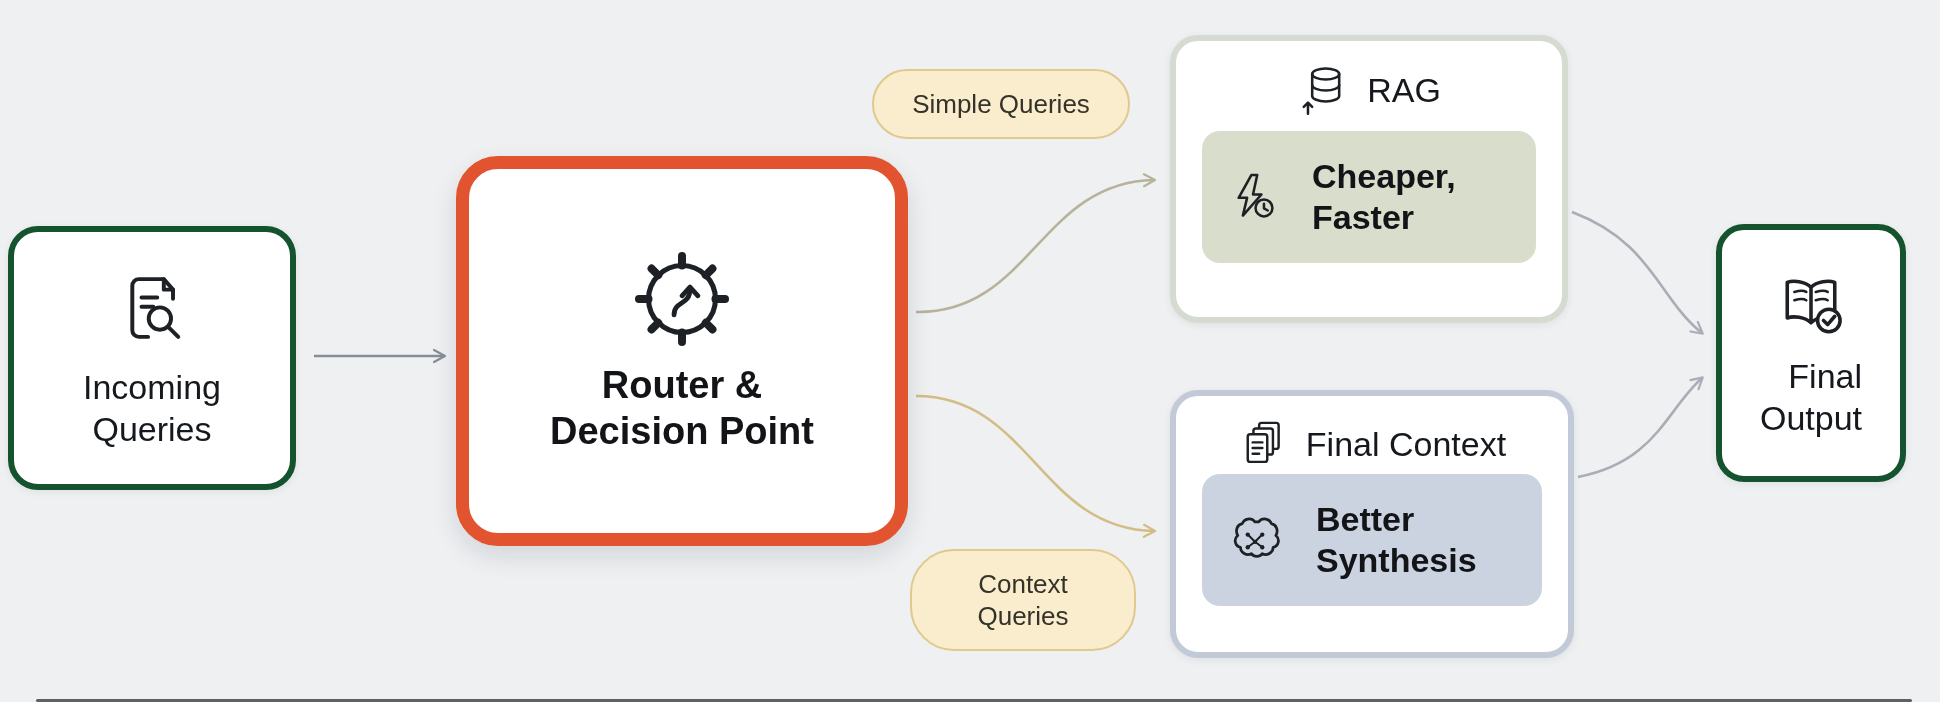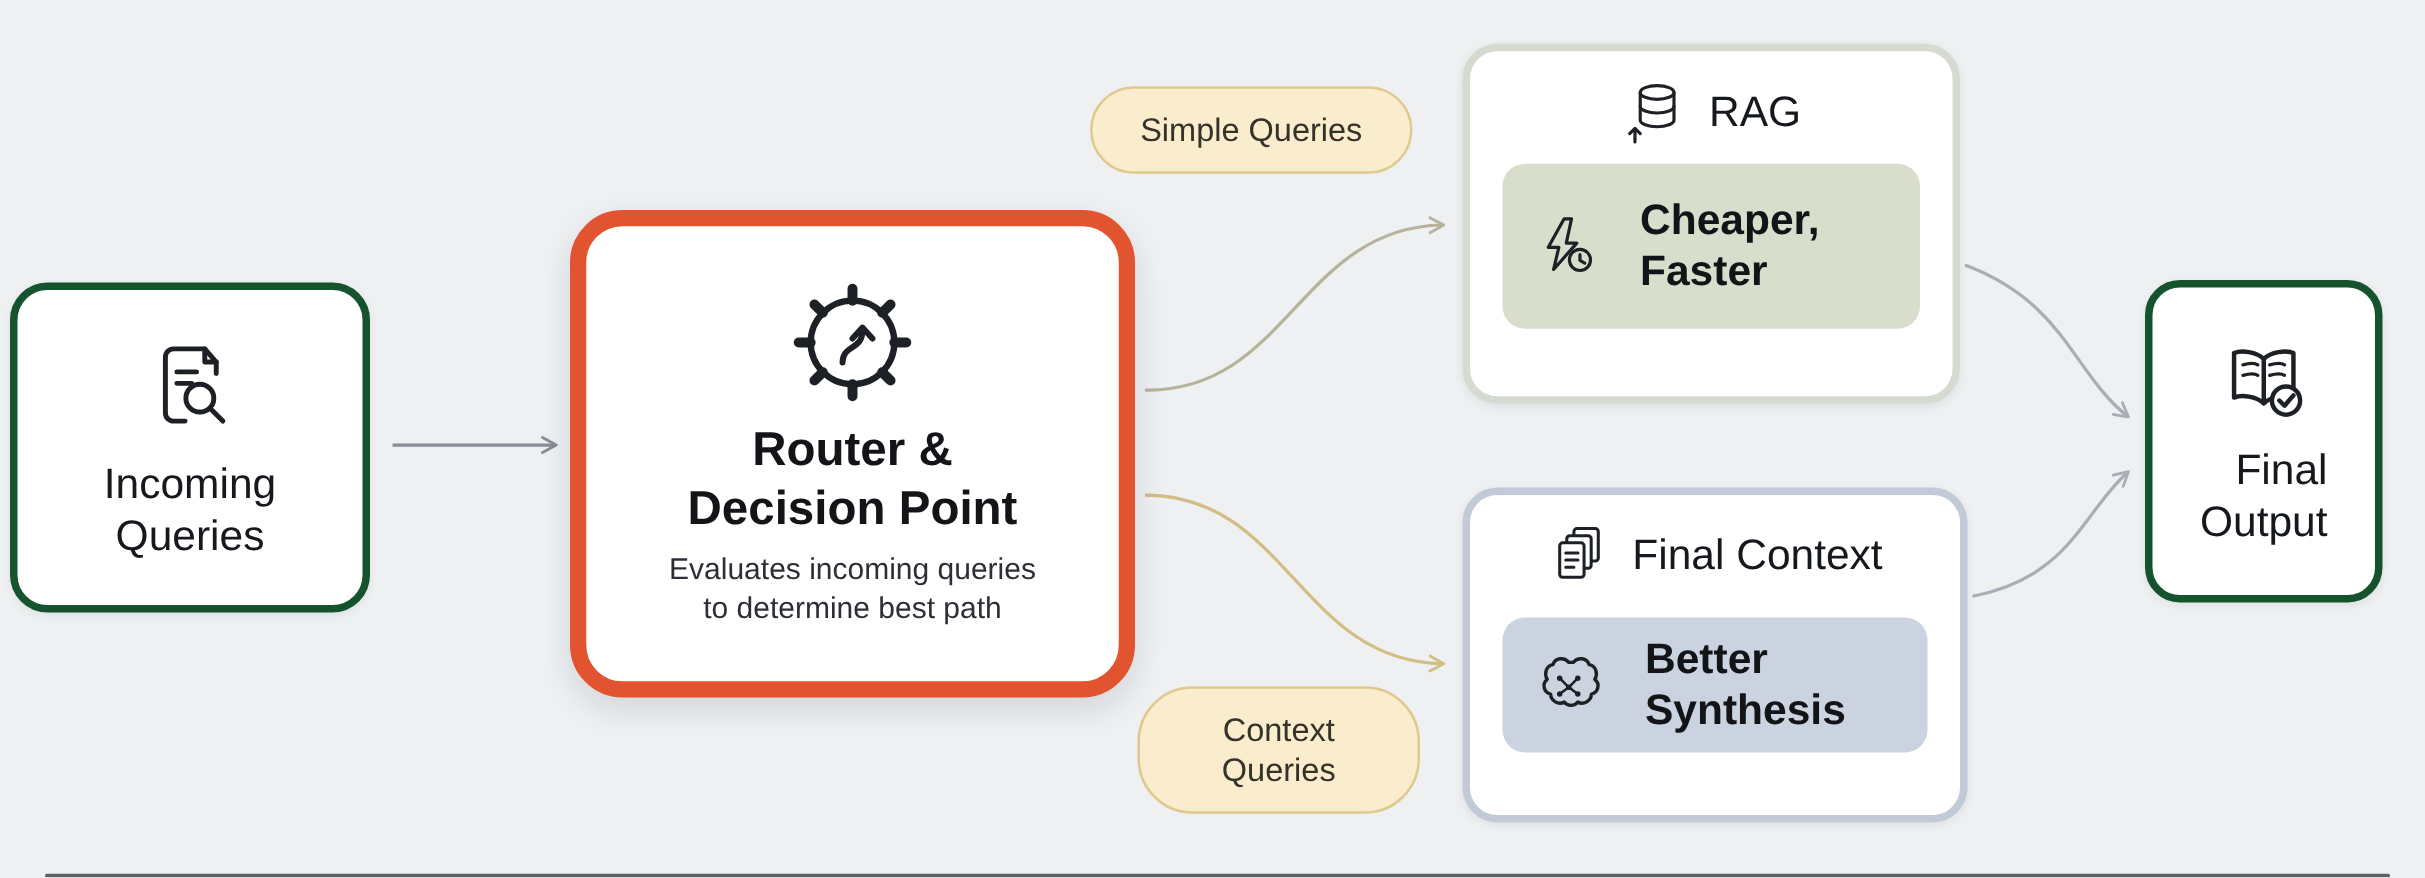--- a/index.html
+++ b/index.html
@@ -17,21 +17,21 @@
     display: flex; flex-direction: column; align-items: center; justify-content: center;
   }
   .ml { white-space: pre-line; }
 
   
   .incoming { left: 8px; top: 226px; width: 288px; height: 264px; border-radius: 30px; }
   .incoming .label { margin-top: 16px; font-size: 34px; font-weight: 500; line-height: 1.24; text-align: center; color: #15181c; }
 
   
   .router {
-    left: 456px; top: 168px; width: 452px; height: 390px;
+    left: 456px; top: 156px; width: 452px; height: 390px;
     border: 13px solid var(--router-border, #e1542f); border-radius: 42px;
     box-shadow: 0 10px 26px rgba(20,25,35,.12);
   }
   .router .title { margin-top: 12px; font-size: 38px; font-weight: 700; line-height: 1.22; text-align: center; color: #121417; }
   .router .subtitle { margin-top: 10px; font-size: 24px; font-weight: 400; line-height: 1.3; text-align: center; color: #2c3036; }
 
   
   .pill {
     position: absolute; display: flex; align-items: center; justify-content: center;
     background: var(--pill-bg, #f9edcd); border: 2px solid var(--pill-border, #e0c88f);
@@ -46,21 +46,21 @@
   .card-rag { left: 1170px; top: 35px; width: 398px; height: 288px; border-color: #d6dbd1; border-radius: 28px; }
   .card-long { left: 1170px; top: 390px; width: 404px; height: 268px; border-color: #c3cad7; border-radius: 28px; }
   .card-header { display: flex; align-items: center; justify-content: center; gap: 16px; margin-top: 22px; }
   .card-title { font-size: 34px; font-weight: 500; color: #15181c; }
   .badge {
     display: flex; align-items: center; gap: 32px;
     align-self: stretch; margin: 14px 26px 0 26px; padding: 0 18px 0 24px;
     border-radius: 18px; text-align: left;
   }
   .badge-rag { height: 132px; background: var(--rag-badge-bg, #d8ddcc); }
-  .badge-long { height: 108px; background: var(--long-badge-bg, #cbd3e0); margin-top: 24px; }
+  .badge-long { height: 132px; background: var(--long-badge-bg, #cbd3e0); margin-top: 4px; }
   .badge-label { font-size: 34px; font-weight: 700; line-height: 1.2; color: #121417; }
 
   
   .final { left: 1716px; top: 224px; width: 190px; height: 258px; border-radius: 28px; }
   .final .label { margin-top: 12px; font-size: 34px; font-weight: 500; line-height: 1.24; text-align: right; color: #15181c; }
 
   .icon { display: inline-flex; line-height: 0; }
 
   .bottom-line { position: absolute; left: 36px; bottom: 0; width: 1876px; height: 3px; background: #3a3c3e; opacity: .8; border-radius: 3px; }
 </style>
@@ -113,22 +113,20 @@
         <g fill="none" stroke="#1d2024" stroke-linecap="round" stroke-linejoin="round">
           <circle cx="32" cy="32" r="21" stroke-width="3.2"></circle>
           <path stroke-width="5" d="M53 32 h6 M32 53 v6 M11 32 H5 M32 11 V5 M46.9 46.9 l4.2 4.2 M17.1 46.9 l-4.2 4.2 M17.1 17.1 l-4.2 -4.2 M46.9 17.1 l4.2 -4.2"></path>
           <path stroke-width="3" d="M27 42 C27 33 37 36 37 26"></path>
           <path stroke-width="3" d="M32 30 L37 24.5 L42 30"></path>
         </g>
       </svg>
     </span>
     <div class="title ml">Router &amp;
 Decision Point</div>
-    <div class="subtitle ml">Evaluates incoming queries
-to determine best path</div>
   </div>
 
   <div class="pill pill-simple">
     <span class="ml">Simple Queries</span>
   </div>
   <div class="pill pill-complex">
     <span class="ml">Context
 Queries</span>
   </div>
 

